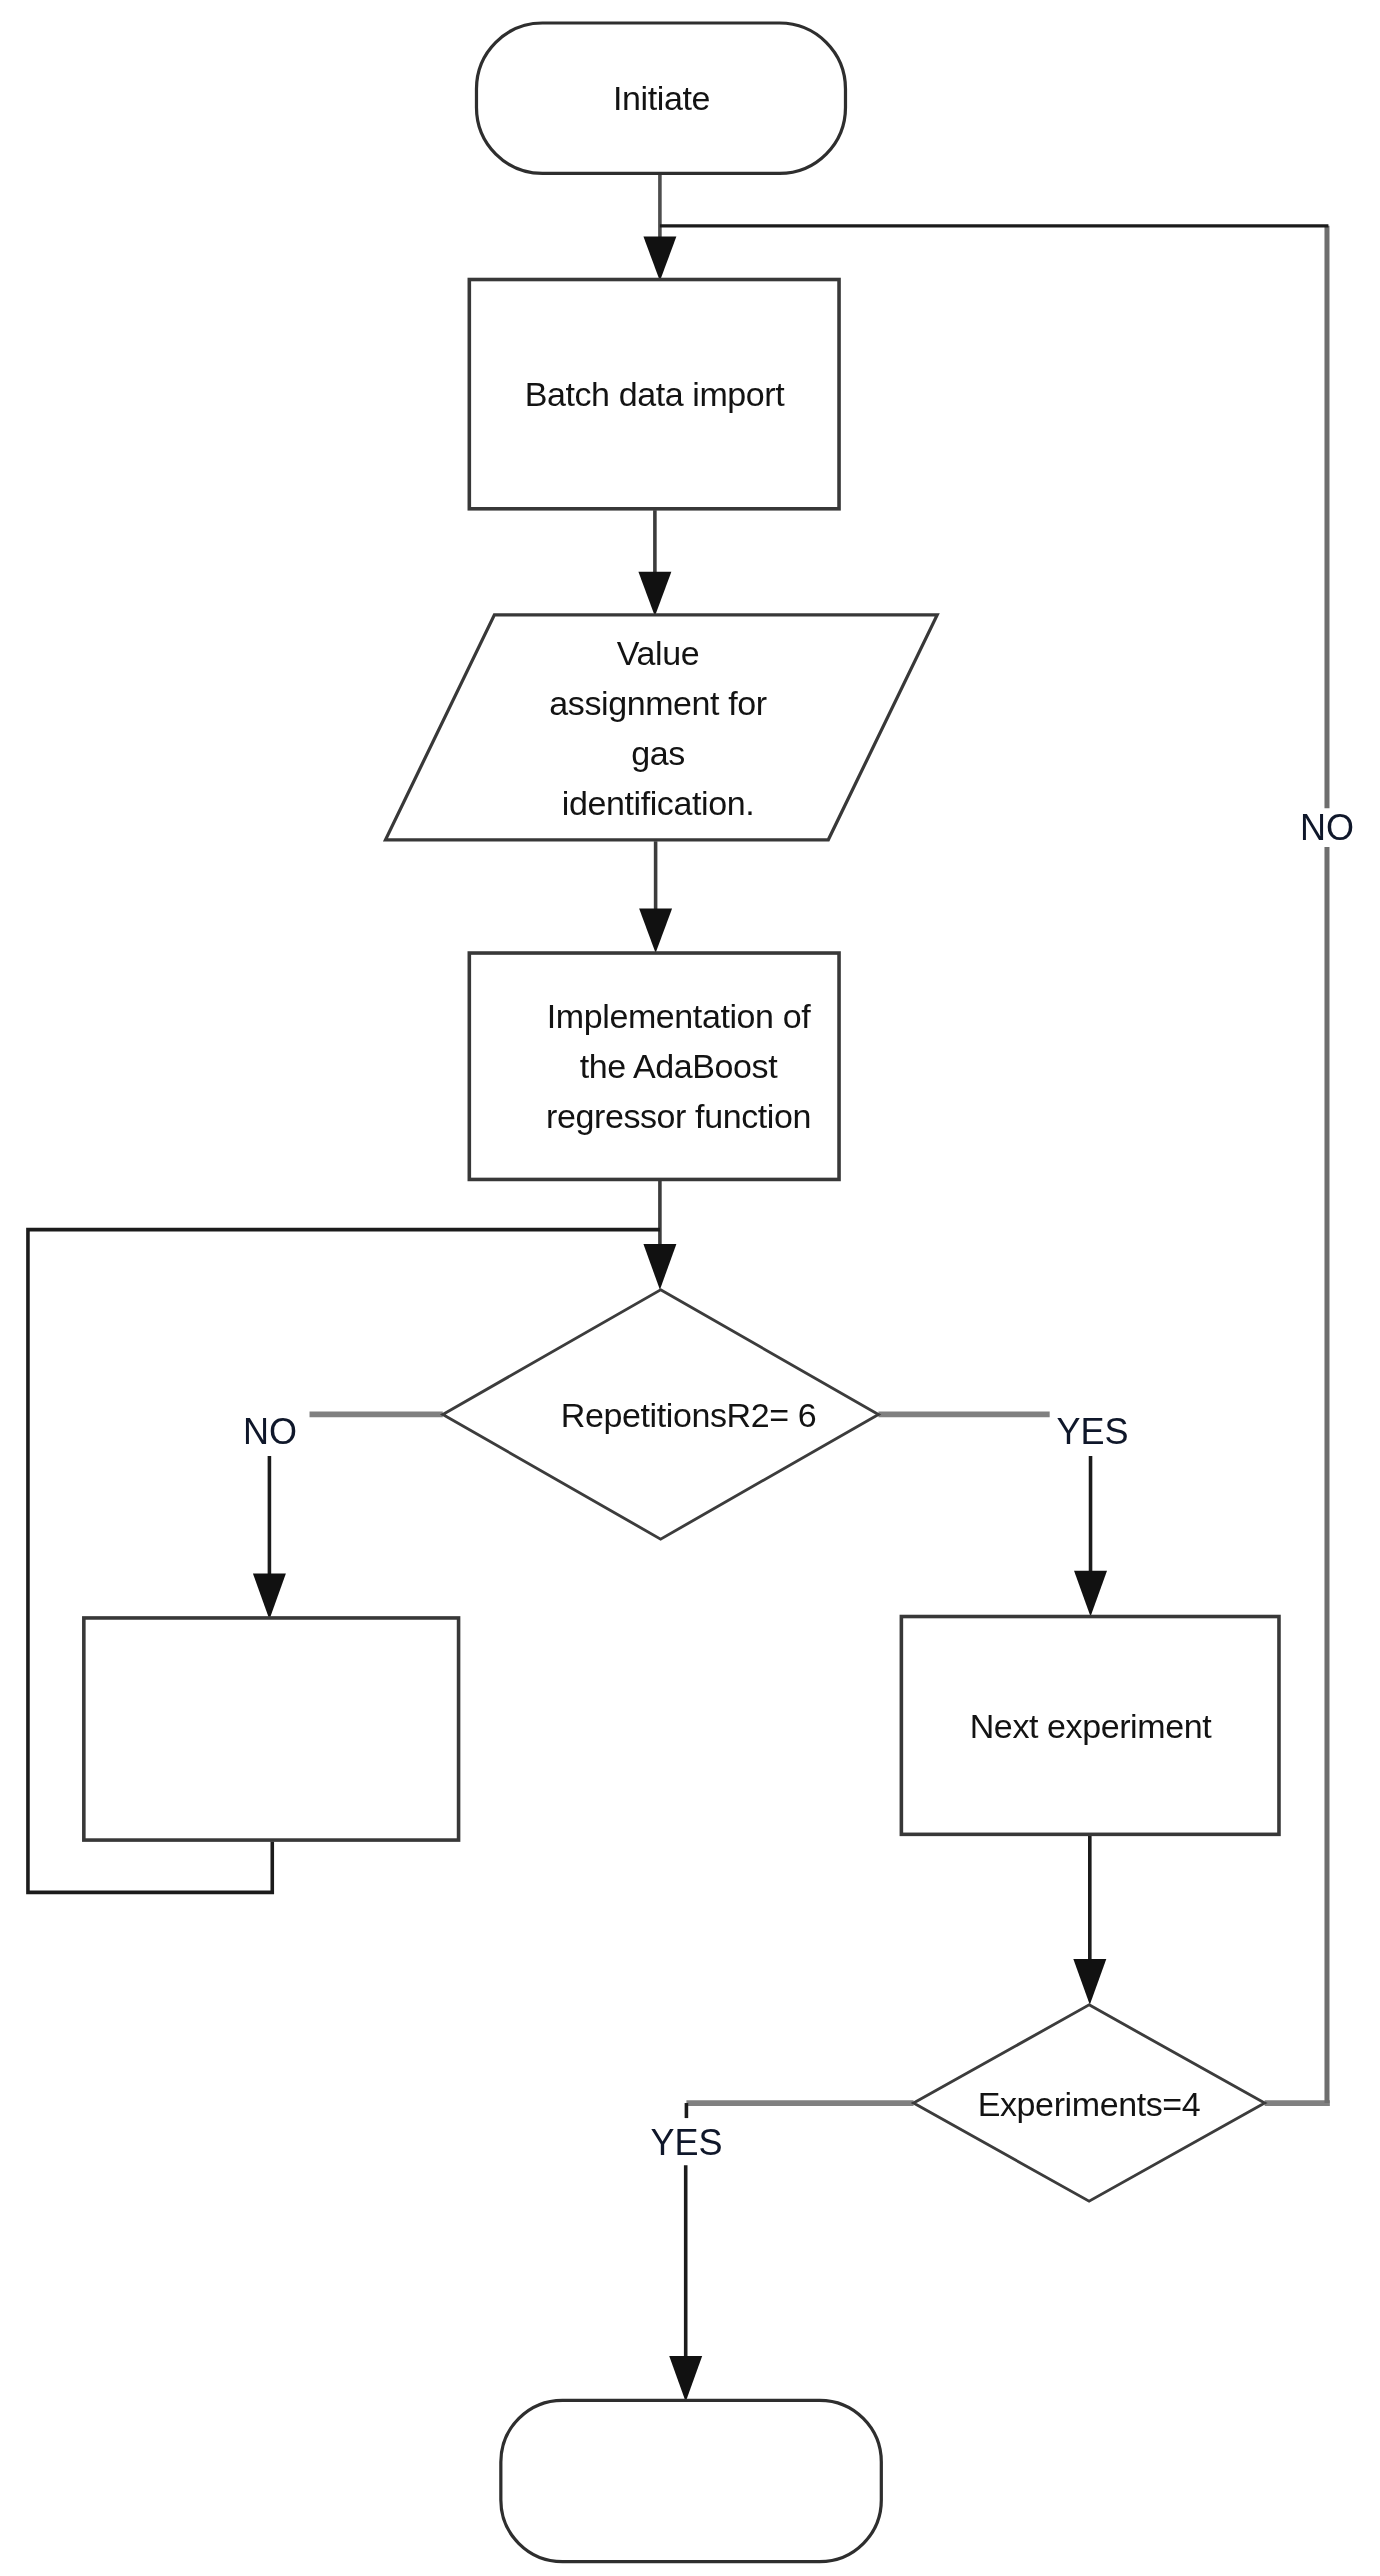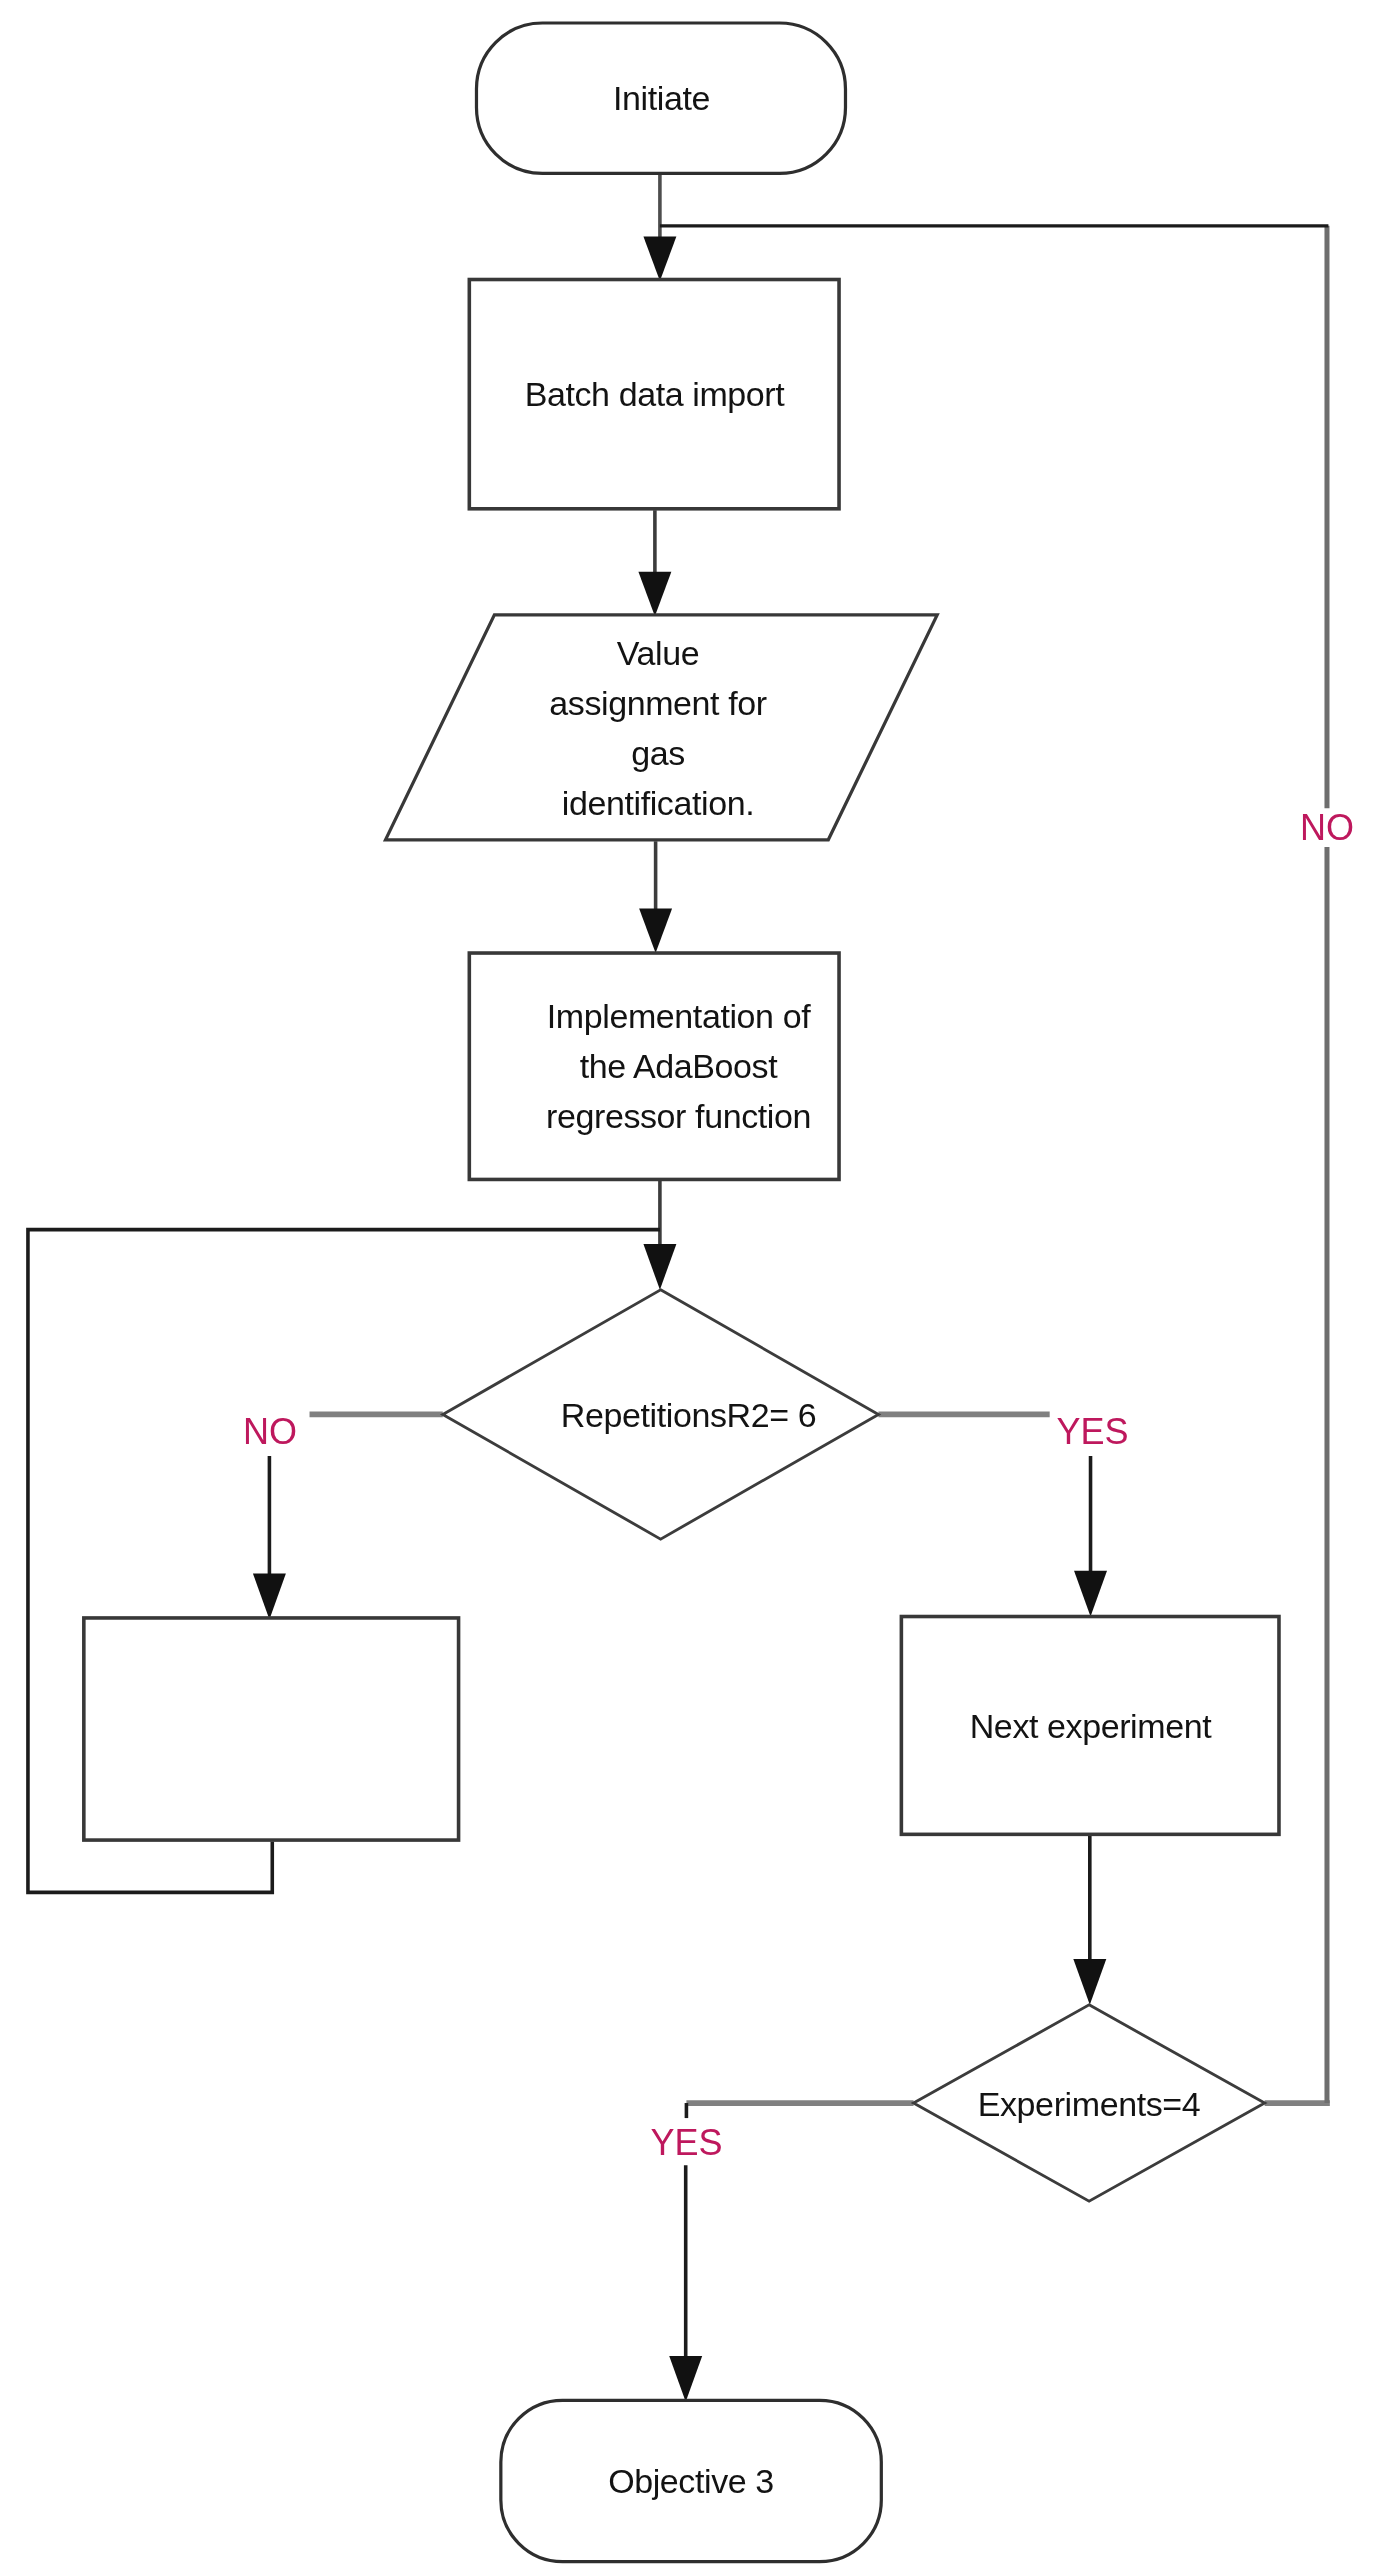--- a/index.html
+++ b/index.html
@@ -33,21 +33,21 @@
     font-size: 34px;
     line-height: 50px;
     letter-spacing: -0.4px;
   }
   .edge-lbl {
     position: absolute;
     display: flex;
     align-items: center;
     justify-content: center;
     text-align: center;
-    color: #be185d;
+    color: #0f172a;
     font-size: 36px;
     line-height: 40px;
     letter-spacing: 0px;
   }
 </style>
 </head>
 <body>
 
 <div id="canvas">
 
@@ -140,21 +140,20 @@
 the AdaBoost
 regressor function</div>
 
   <div class="lbl" style="left:495px; top:1307px; width:387px; height:215px;">RepetitionsR2= 6</div>
 
 
   <div class="lbl" style="left:903px; top:1618px; width:375px; height:215px;">Next experiment</div>
 
   <div class="lbl" style="left:910px; top:1996px; width:358px; height:215px;">Experiments=4</div>
 
-  <div class="lbl" style="left:501px; top:2400px; width:380px; height:161px;">Objective 3</div>
 
   <div class="edge-lbl" style="left:220px; top:1409px; width:100px; height:46px;">NO</div>
 
   <div class="edge-lbl" style="left:1039px; top:1409px; width:107px; height:46px;">YES</div>
 
   <div class="edge-lbl" style="left:1277px; top:805px; width:100px; height:46px;">NO</div>
 
   <div class="edge-lbl" style="left:635px; top:2120px; width:103px; height:46px;">YES</div>
 
 </div>

